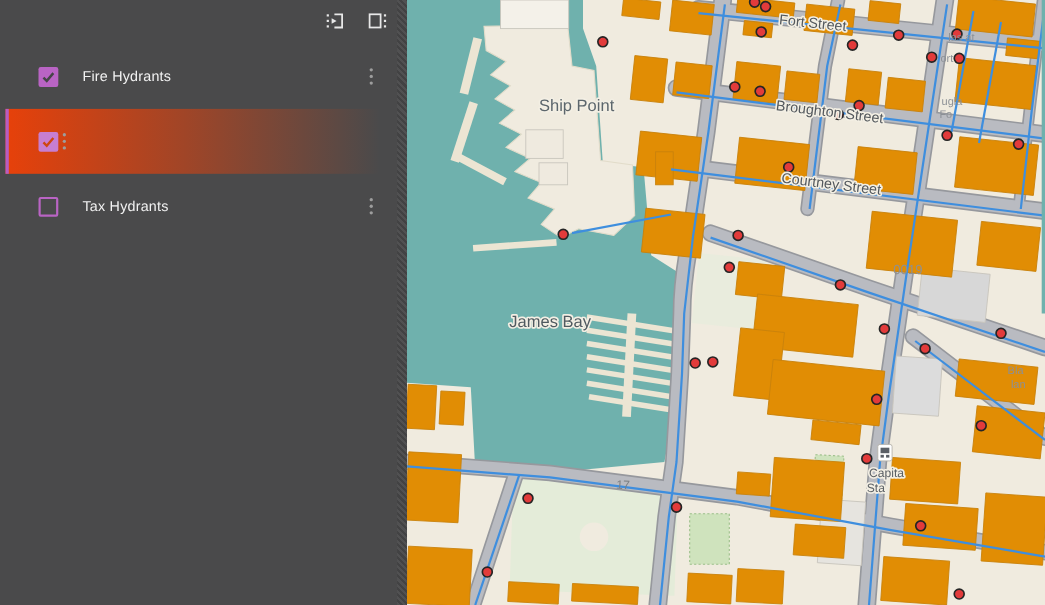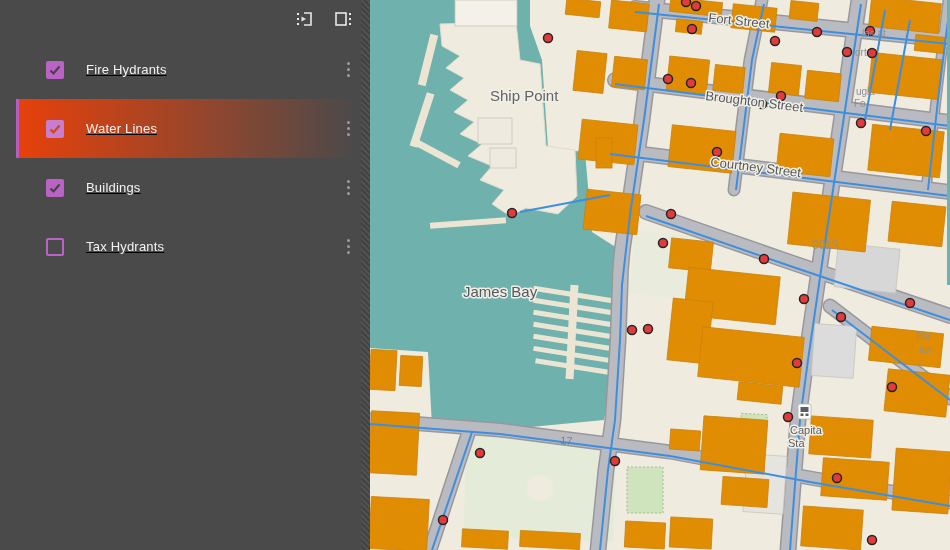--- a/index.html
+++ b/index.html
@@ -5,21 +5,21 @@
   * { margin:0; padding:0; box-sizing:border-box; }
   html,body { width:950px; height:550px; overflow:hidden; font-family:"Liberation Sans", sans-serif; }
   .app { position:relative; width:950px; height:550px; background:#4a4a4b; }
 
   
   .sidebar { position:absolute; left:0; top:0; width:370px; height:550px; background:#4a4a4b; }
   .scroll-strip { position:absolute; right:0; top:0; width:9px; height:550px;
     background:repeating-linear-gradient(45deg,#515152 0 2px,#424243 2px 4px); }
   .topbar { position:absolute; top:8px; right:16px; display:flex; gap:16px; }
   .tool-icon { width:22px; height:22px; display:flex; align-items:center; justify-content:center; cursor:pointer; }
-  .layer-list { position:absolute; top:40px; left:16px; width:362px;text-decoration:underline; }
+  .layer-list { position:absolute; top:40px; left:5px; width:362px; }
   .layer-row { position:relative; height:59px; display:flex; align-items:center; padding-left:30px; padding-right:24px; cursor:pointer; }
   .layer-row.selected { background:linear-gradient(90deg,#e7410a 0%, rgba(231,65,10,.55) 45%, rgba(74,74,75,0) 94%); }
   .layer-row.selected::before { content:""; position:absolute; left:0; top:0; bottom:0; width:3px; background:#b65dc2; }
   .checkbox { width:18px; height:18px; border-radius:2px; background:#b964c4; display:flex; align-items:center; justify-content:center; flex:0 0 auto; }
   .layer-row.selected .checkbox { background:#c77ed1; }
   .checkbox.unchecked { background:transparent; border:2px solid #b964c4; }
   .checkbox svg { display:block; }
   .check-stroke { stroke:#454547; }
   .layer-row.selected .check-stroke { stroke:#cf4610; }
   .layer-label { color:#f2f2f2; font-size:13px; margin-left:22px; flex:1 1 auto; letter-spacing:.2px; }
@@ -77,41 +77,27 @@
             <i></i>
           </span>
       </div>
 
       <div class="layer-row selected">
         <span class="checkbox">
           <svg width="14" height="14" viewBox="0 0 14 14">
               <polyline class="check-stroke" points="2.5,7.5 5.5,10.5 11.5,3.5" fill="none" stroke-width="2.2"></polyline>
             </svg>
         </span>
-        <span class="layer-label">Water Lines</span>
         <span class="kebab">
             <i></i>
             <i></i>
             <i></i>
           </span>
       </div>
 
-      <div class="layer-row">
-        <span class="checkbox">
-          <svg width="14" height="14" viewBox="0 0 14 14">
-              <polyline class="check-stroke" points="2.5,7.5 5.5,10.5 11.5,3.5" fill="none" stroke-width="2.2"></polyline>
-            </svg>
-        </span>
-        <span class="layer-label">Buildings</span>
-        <span class="kebab">
-            <i></i>
-            <i></i>
-            <i></i>
-          </span>
-      </div>
 
       <div class="layer-row">
         <span class="checkbox unchecked"></span>
         <span class="layer-label">Tax Hydrants</span>
         <span class="kebab">
             <i></i>
             <i></i>
             <i></i>
           </span>
       </div>

